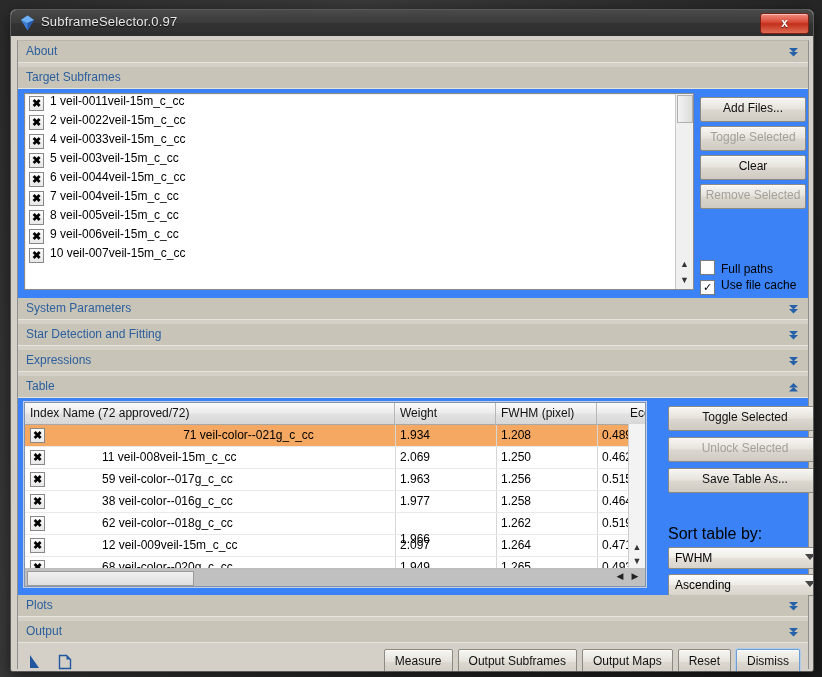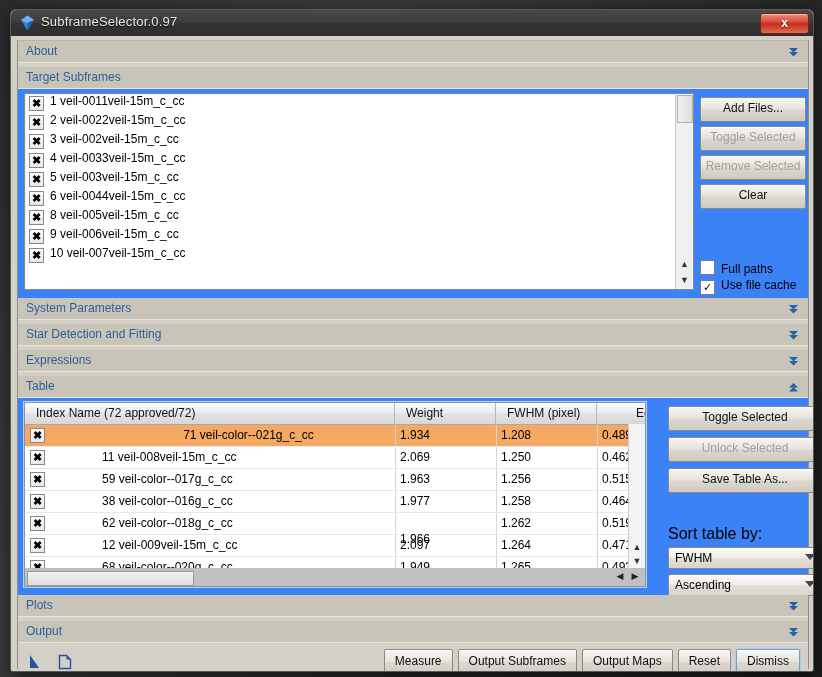--- a/index.html
+++ b/index.html
@@ -194,21 +194,21 @@
     position: relative;
     height: 21px;
     background: linear-gradient(180deg,#fbfbfb 0%,#ebebeb 48%,#e2e2e2 52%,#d7d7d7 100%);
     border-bottom: 1px solid #a8a8a8;
   }
   .th {
     position: absolute;
     top: 0; height: 35px;
     font-size: 12px; color: #111;
     line-height: 20px;
-    padding-left: 11px;
+    padding-left: 5px;
     border-right: 1px solid #b6b6b6;
     box-sizing: border-box;
     overflow: hidden;
     white-space: nowrap;
     cursor: pointer;
   }
   .trow {
     position: relative;
     height: 21px;
     font-size: 12px;
@@ -365,40 +365,40 @@
 
         <div class="section-bar">
           <span class="label">Target Subframes</span>
         </div>
 
         <div style="position:relative;height:205px;">
           <div class="listbox">
             <div id="file-list-items">
                 <div class="list-item"><span class="chk">✖</span><span>1 veil-0011veil-15m_c_cc</span></div>
                 <div class="list-item"><span class="chk">✖</span><span>2 veil-0022veil-15m_c_cc</span></div>
-                <div class="list-item"><span class="chk">✖</span><span>3 veil-002veil-15m_c_cc</span></div>
                 <div class="list-item"><span class="chk">✖</span><span>4 veil-0033veil-15m_c_cc</span></div>
                 <div class="list-item"><span class="chk">✖</span><span>5 veil-003veil-15m_c_cc</span></div>
                 <div class="list-item"><span class="chk">✖</span><span>6 veil-0044veil-15m_c_cc</span></div>
+                <div class="list-item"><span class="chk">✖</span><span>7 veil-004veil-15m_c_cc</span></div>
                 <div class="list-item"><span class="chk">✖</span><span>8 veil-005veil-15m_c_cc</span></div>
                 <div class="list-item"><span class="chk">✖</span><span>9 veil-006veil-15m_c_cc</span></div>
                 <div class="list-item"><span class="chk">✖</span><span>10 veil-007veil-15m_c_cc</span></div>
               </div>
             <div class="scroll-v">
               <div class="thumb"></div>
               <div class="arr" style="bottom:16px;">▲</div>
               <div class="arr" style="bottom:0;">▼</div>
             </div>
           </div>
 
           <div class="side-btns">
             <div class="btn">Add Files...</div>
             <div class="btn disabled">Toggle Selected</div>
+            <div class="btn">Clear</div>
             <div class="btn disabled">Remove Selected</div>
-            <div class="btn">Clear</div>
 
             <div style="height:45px;"></div>
             <div class="cbrow">
               <span class="cbox"></span><span>Full paths</span>
             </div>
             <div class="cbrow">
               <span class="cbox">✓</span><span>Use file cache</span>
             </div>
           </div>
         </div>

